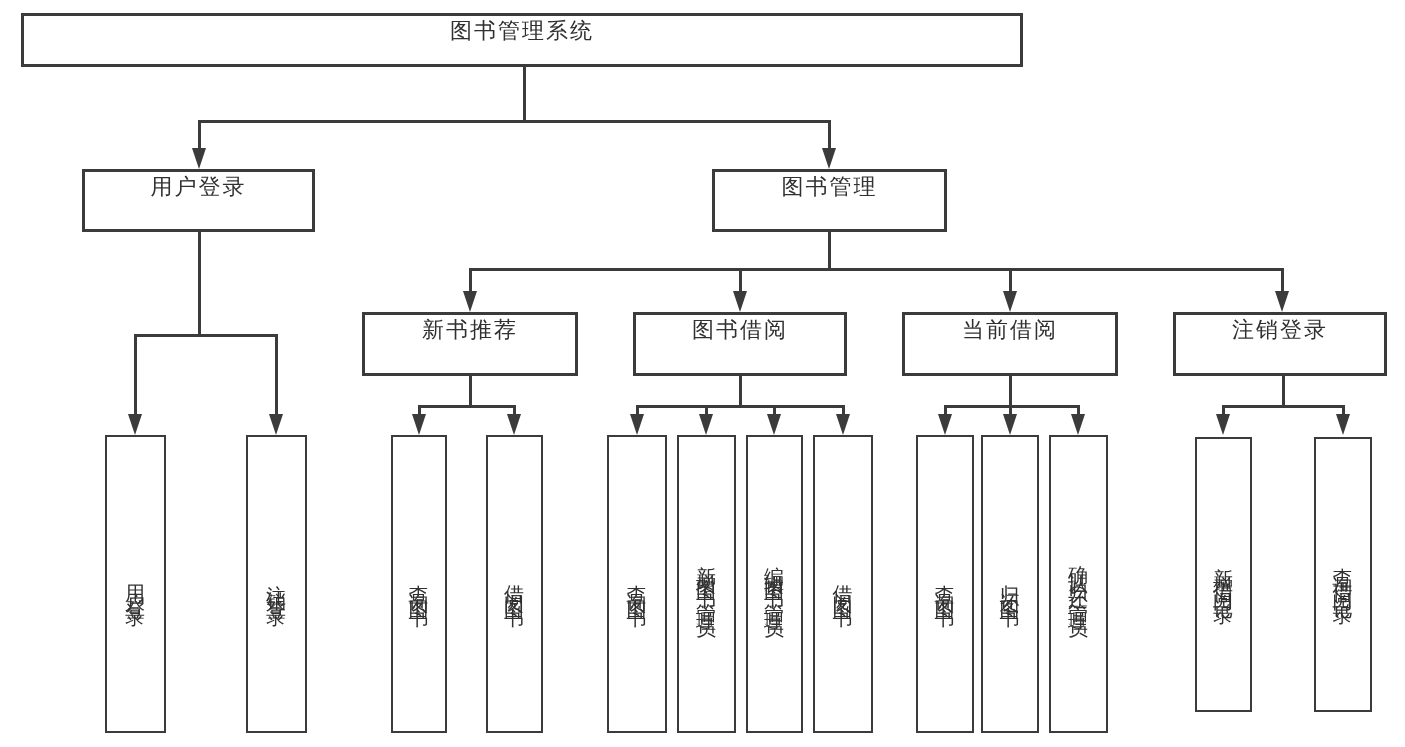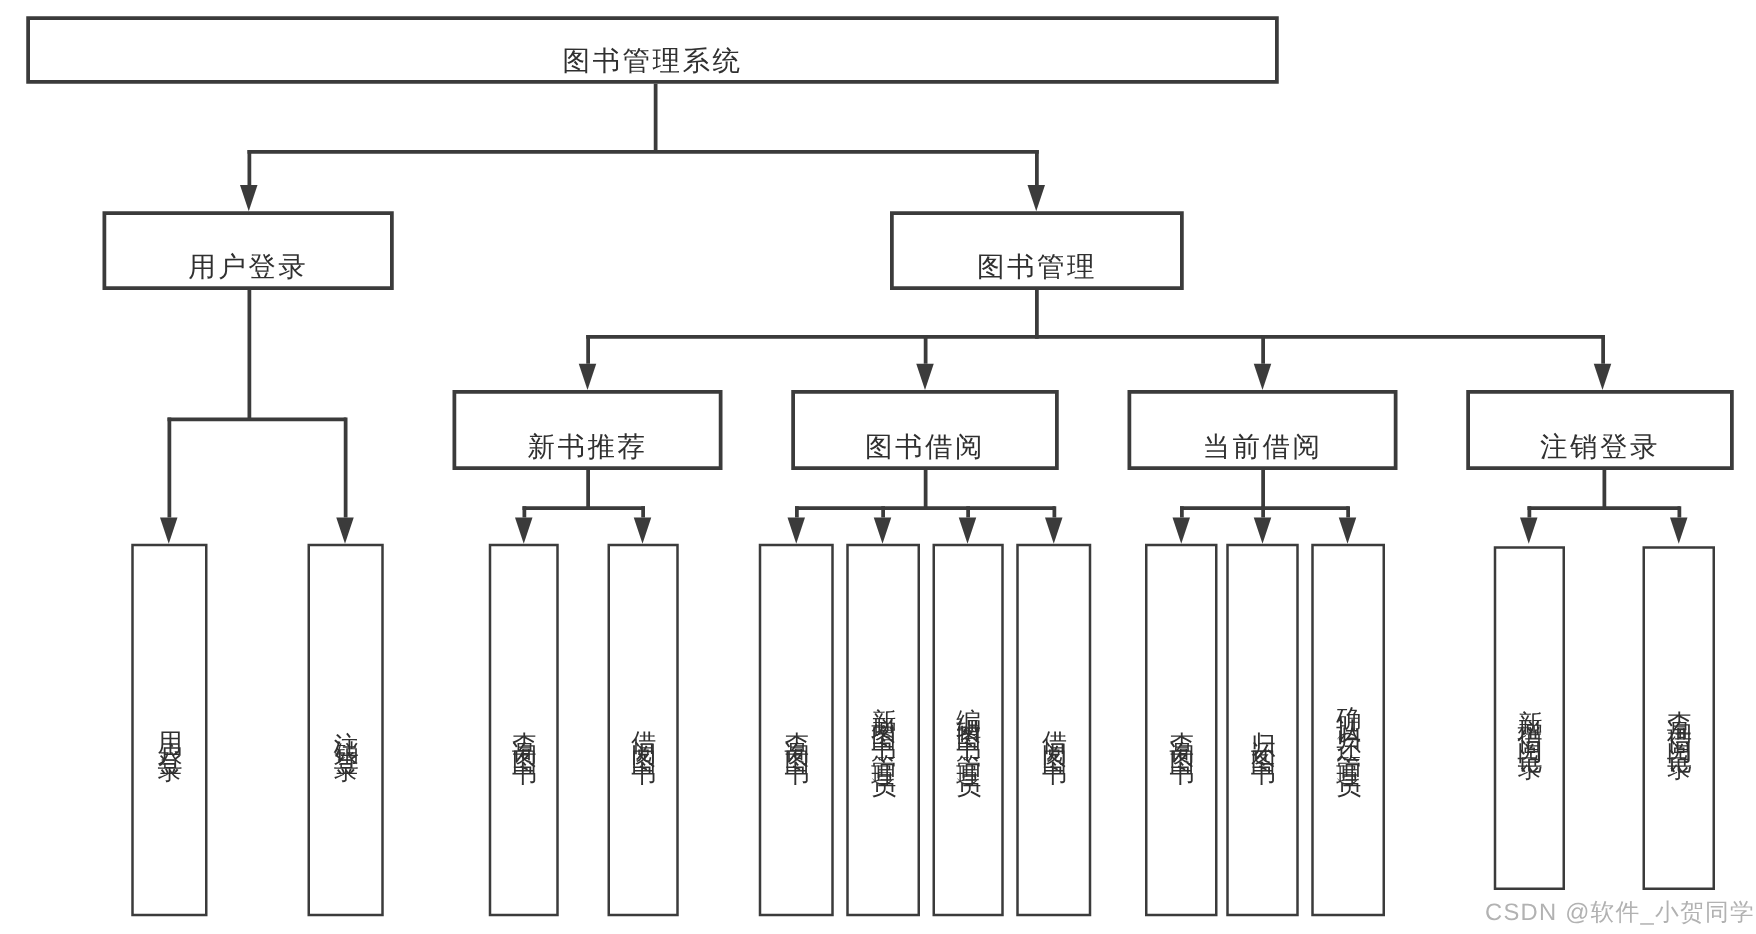--- a/index.html
+++ b/index.html
@@ -2,21 +2,21 @@
 <html><head>
 <meta charset="utf-8">
 <style>
   html,body { margin:0; padding:0; background:#ffffff; }
   .canvas {
     position:relative; width:1405px; height:747px; background:#ffffff;
     font-family:"Liberation Sans","DejaVu Sans",sans-serif; overflow:hidden;
   }
   .node {
     position:absolute; background:#ffffff; border:3px solid #3b3b3b;
-    box-sizing:border-box; display:flex; align-items:flex-end; justify-content:center;
+    box-sizing:border-box; display:flex; align-items:flex-start; justify-content:center;
     font-size:22px; color:#303030; letter-spacing:2px; white-space:nowrap;
   }
   .leaf {
     position:absolute; top:435px; height:298px; background:#ffffff;
     border:2.5px solid #3b3b3b; box-sizing:border-box;
     display:flex; align-items:center; justify-content:center;
   }
   .leaf.short-b { top:437px; height:275px; }
   .leaf span {
     writing-mode:vertical-rl; text-orientation:mixed;
@@ -164,15 +164,14 @@
   <div class="vline" style="left:1077px; top:405px; height:9px;"></div>
   <div class="arrowhead" style="left:1071px; top:414px;"></div>
 
   <div class="vline" style="left:1282px; top:376px; height:31px;"></div>
   <div class="hline" style="left:1222px; top:405px; width:122px;"></div>
   <div class="vline" style="left:1222px; top:405px; height:9px;"></div>
   <div class="arrowhead" style="left:1216px; top:414px;"></div>
   <div class="vline" style="left:1342px; top:405px; height:9px;"></div>
   <div class="arrowhead" style="left:1336px; top:414px;"></div>
 
-  <div class="watermark">CSDN @软件_小贺同学</div>
 
 </div>
 
 </body></html>

